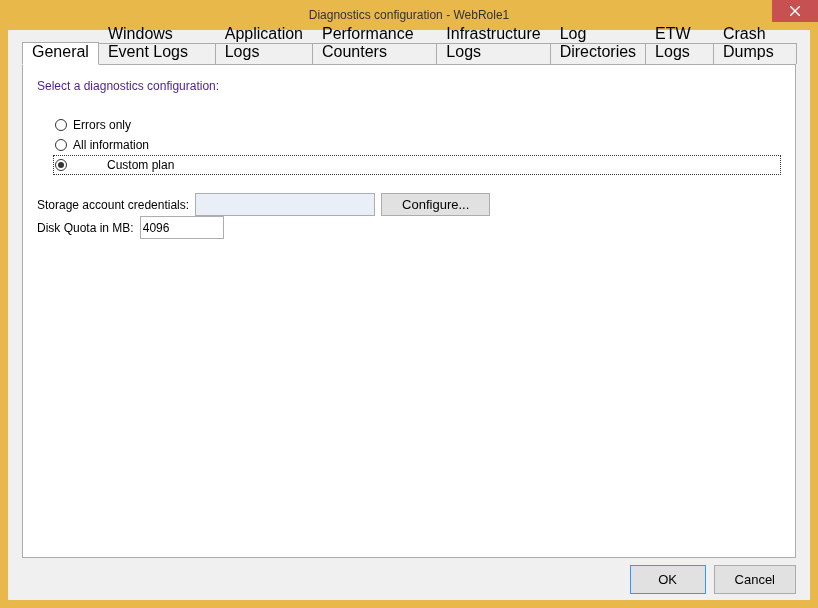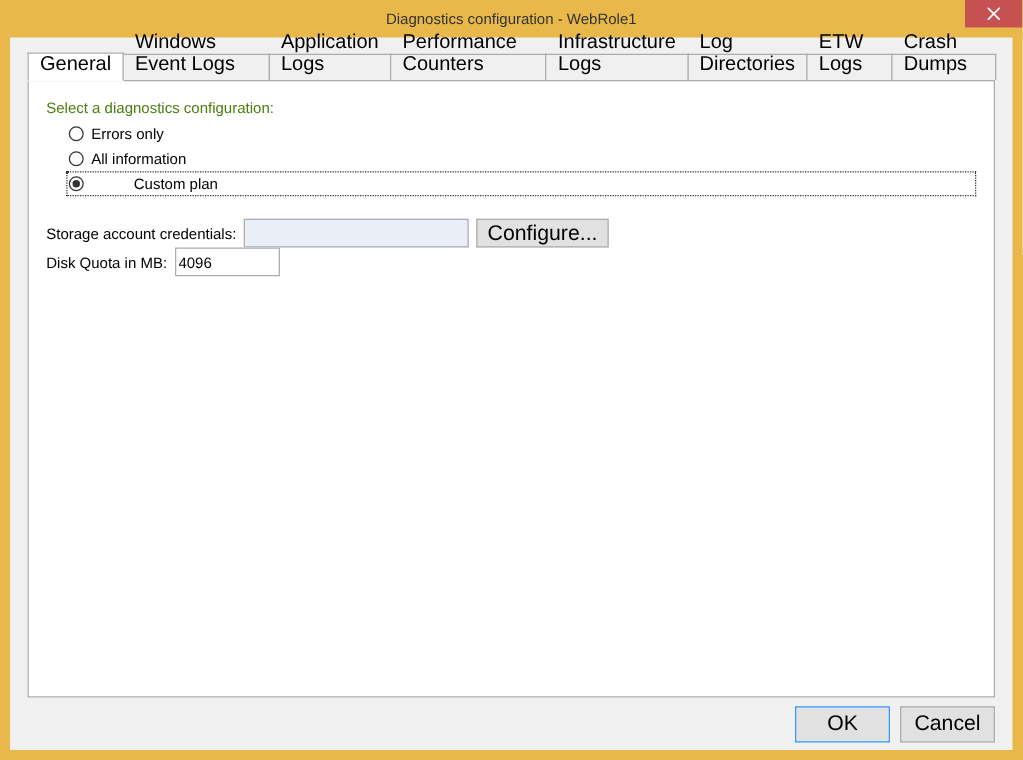--- a/index.html
+++ b/index.html
@@ -87,22 +87,22 @@
     }
     .tab-panel {
       margin: 0 14px;
       background: #fff;
       border: 1px solid #acacac;
       flex: 1;
       padding: 14px 14px;
       position: relative;
     }
     .section-label {
-      color: #4d7c0f;
-      margin-bottom: 4px;
+      color: #4c1d95;
+      margin-bottom: 22px;
     }
     .radio-group {
       margin-left: 16px;
     }
     .radio-row {
       display: flex;
       align-items: center;
       height: 20px;
       gap: 6px;
       padding-left: 2px;
@@ -144,25 +144,25 @@
       background: #eaeef7;
       padding: 0 2px;
       font-family: inherit;
       font-size: 12px;
     }
     .text-input.white {
       background: #fff;
     }
     .btn {
       height: 23px;
-      padding: 0 8px;
+      padding: 0 20px;
       background: #e1e1e1;
       border: 1px solid #acacac;
       font-family: inherit;
-      font-size: 17px;
+      font-size: 13px;
       cursor: pointer;
       min-width: 76px;
     }
     .footer {
       height: 42px;
       display: flex;
       justify-content: flex-end;
       align-items: center;
       gap: 8px;
       padding-right: 14px;

